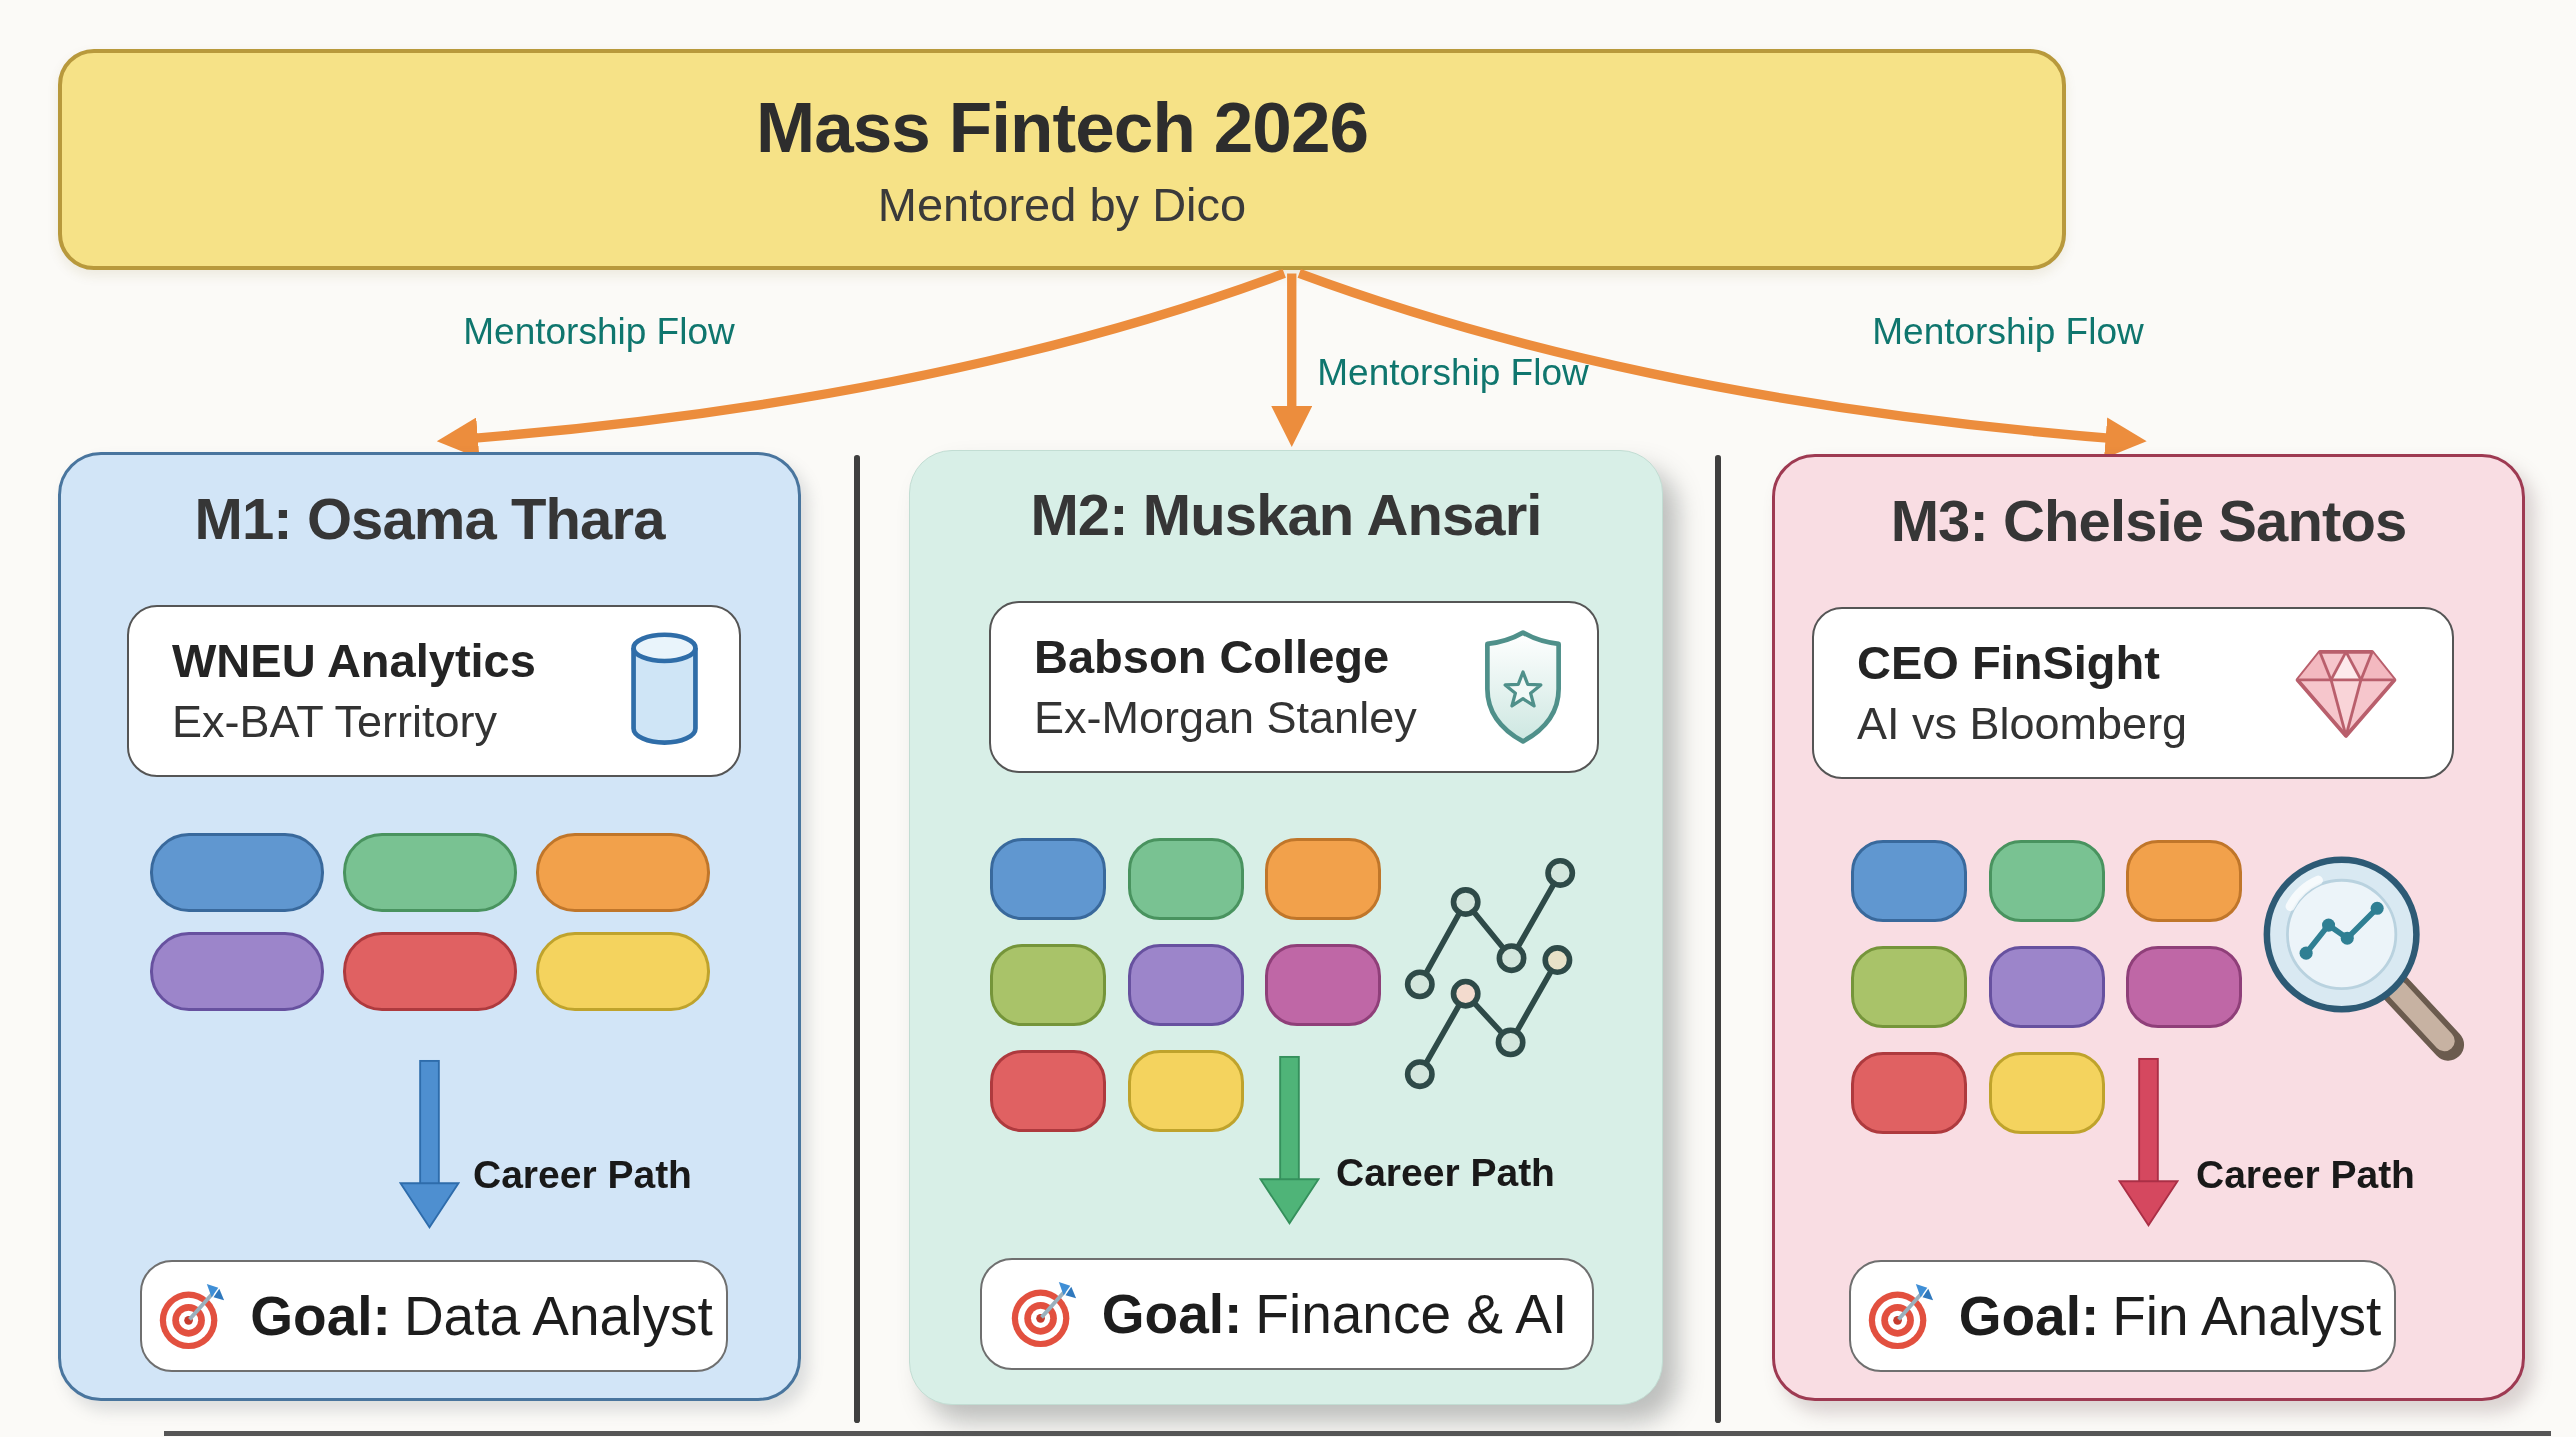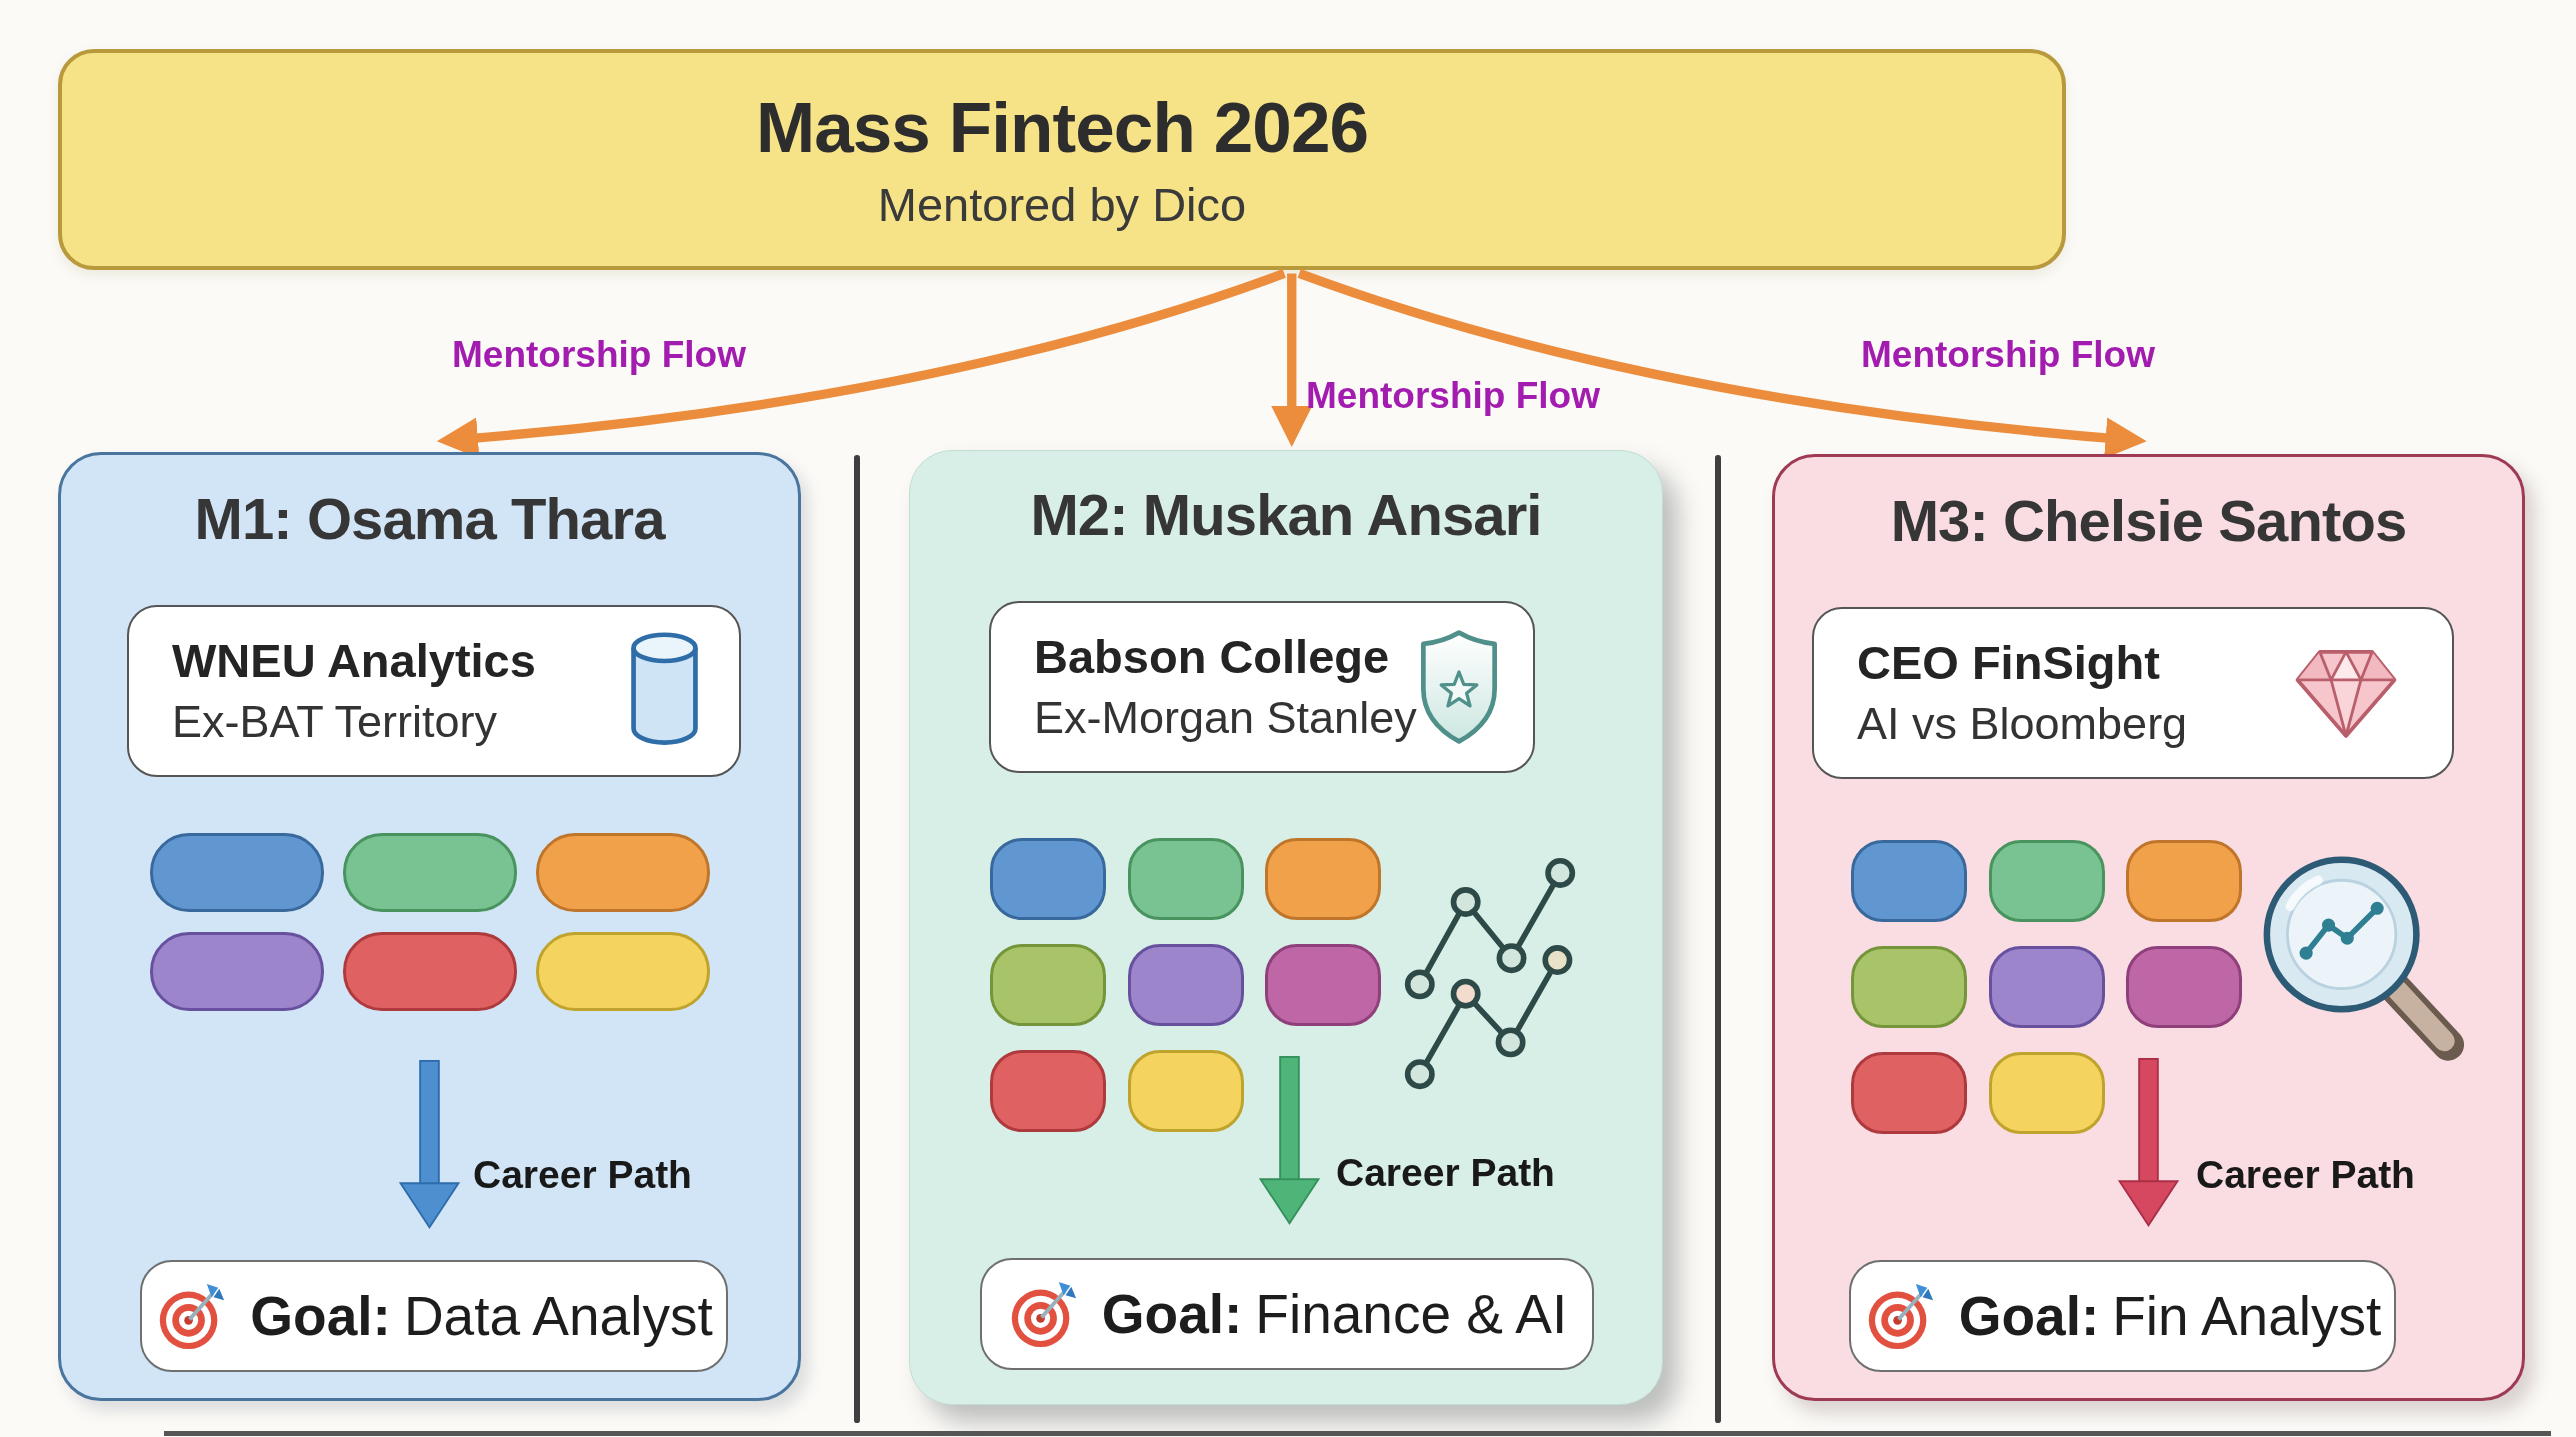--- a/index.html
+++ b/index.html
@@ -9,21 +9,21 @@
   
   .banner{position:absolute;left:58px;top:49px;width:2008px;height:221px;box-sizing:border-box;
     background:#f6e287;border:4.7px solid #b8993c;border-radius:36px;
     display:flex;flex-direction:column;align-items:center;justify-content:center;gap:9.4px;
     box-shadow:0 5.6px 11.2px rgba(120,100,20,.10);}
   .banner-title{font-size:71px;font-weight:bold;color:#2d2d2d;letter-spacing:-0.9px;}
   .banner-subtitle{font-size:47px;color:#3a3a3a;}
 
   
   .flows{position:absolute;left:0;top:0;width:2576px;height:1438px;pointer-events:none;}
-  .flow-label{position:absolute;transform:translateX(-50%);font-size:37px;font-weight:bold;color:#a21caf;white-space:nowrap;margin-top:23px;}
+  .flow-label{position:absolute;transform:translateX(-50%);font-size:37px;font-weight:normal;color:#0f766e;white-space:nowrap;}
   .flow-label.l1{left:599px;top:311px;}
   .flow-label.l2{left:1453px;top:352px;}
   .flow-label.l3{left:2008px;top:311px;}
 
   
   .divider{position:absolute;top:455px;width:5.6px;height:968px;background:#3f3f3f;border-radius:2.8px;}
   .divider.d1{left:854px;} .divider.d2{left:1715px;}
   .bottom-line{position:absolute;left:164px;top:1431px;width:2387px;height:4.7px;background:#565656;}
 
   
@@ -33,21 +33,21 @@
   .card.c2{left:909px;top:450px;width:754px;height:955px;border-width:1.9px;
     box-shadow:15px 17px 24px rgba(90,95,95,.38);}
   .card.c3{left:1772px;top:454px;width:753px;height:947px;box-shadow:9.4px 11.2px 17px rgba(120,90,95,.25);}
   .card-title{position:absolute;left:0;right:0;top:30px;text-align:center;
     font-size:58px;font-weight:bold;color:#363636;letter-spacing:-0.9px;}
 
   .subbox{position:absolute;top:150px;height:172px;box-sizing:border-box;background:#fff;
     border:2.8px solid #555;border-radius:30px;display:flex;flex-direction:column;justify-content:center;
     padding-left:43px;}
   .c1 .subbox{left:66px;width:614px;}
-  .c2 .subbox{left:79px;width:546px;}
+  .c2 .subbox{left:79px;width:610px;}
   .c3 .subbox{left:37px;width:642px;}
   .subbox .org{font-size:47px;font-weight:bold;color:#242424;line-height:1.35;}
   .subbox .detail{font-size:45px;color:#333;line-height:1.35;}
   .subbox .org-icon{position:absolute;top:50%;transform:translateY(-50%);}
   .c1 .org-icon{right:37px;} .c2 .org-icon{right:29px;} .c3 .org-icon{right:50px;}
 
   
   .pills{position:absolute;display:grid;}
   .c1 .pills{left:89px;top:378px;grid-template-columns:repeat(3,174px);gap:19.7px 19px;}
   .c2 .pills{left:80px;top:387px;grid-template-columns:repeat(3,116px);gap:24px 21.5px;}

